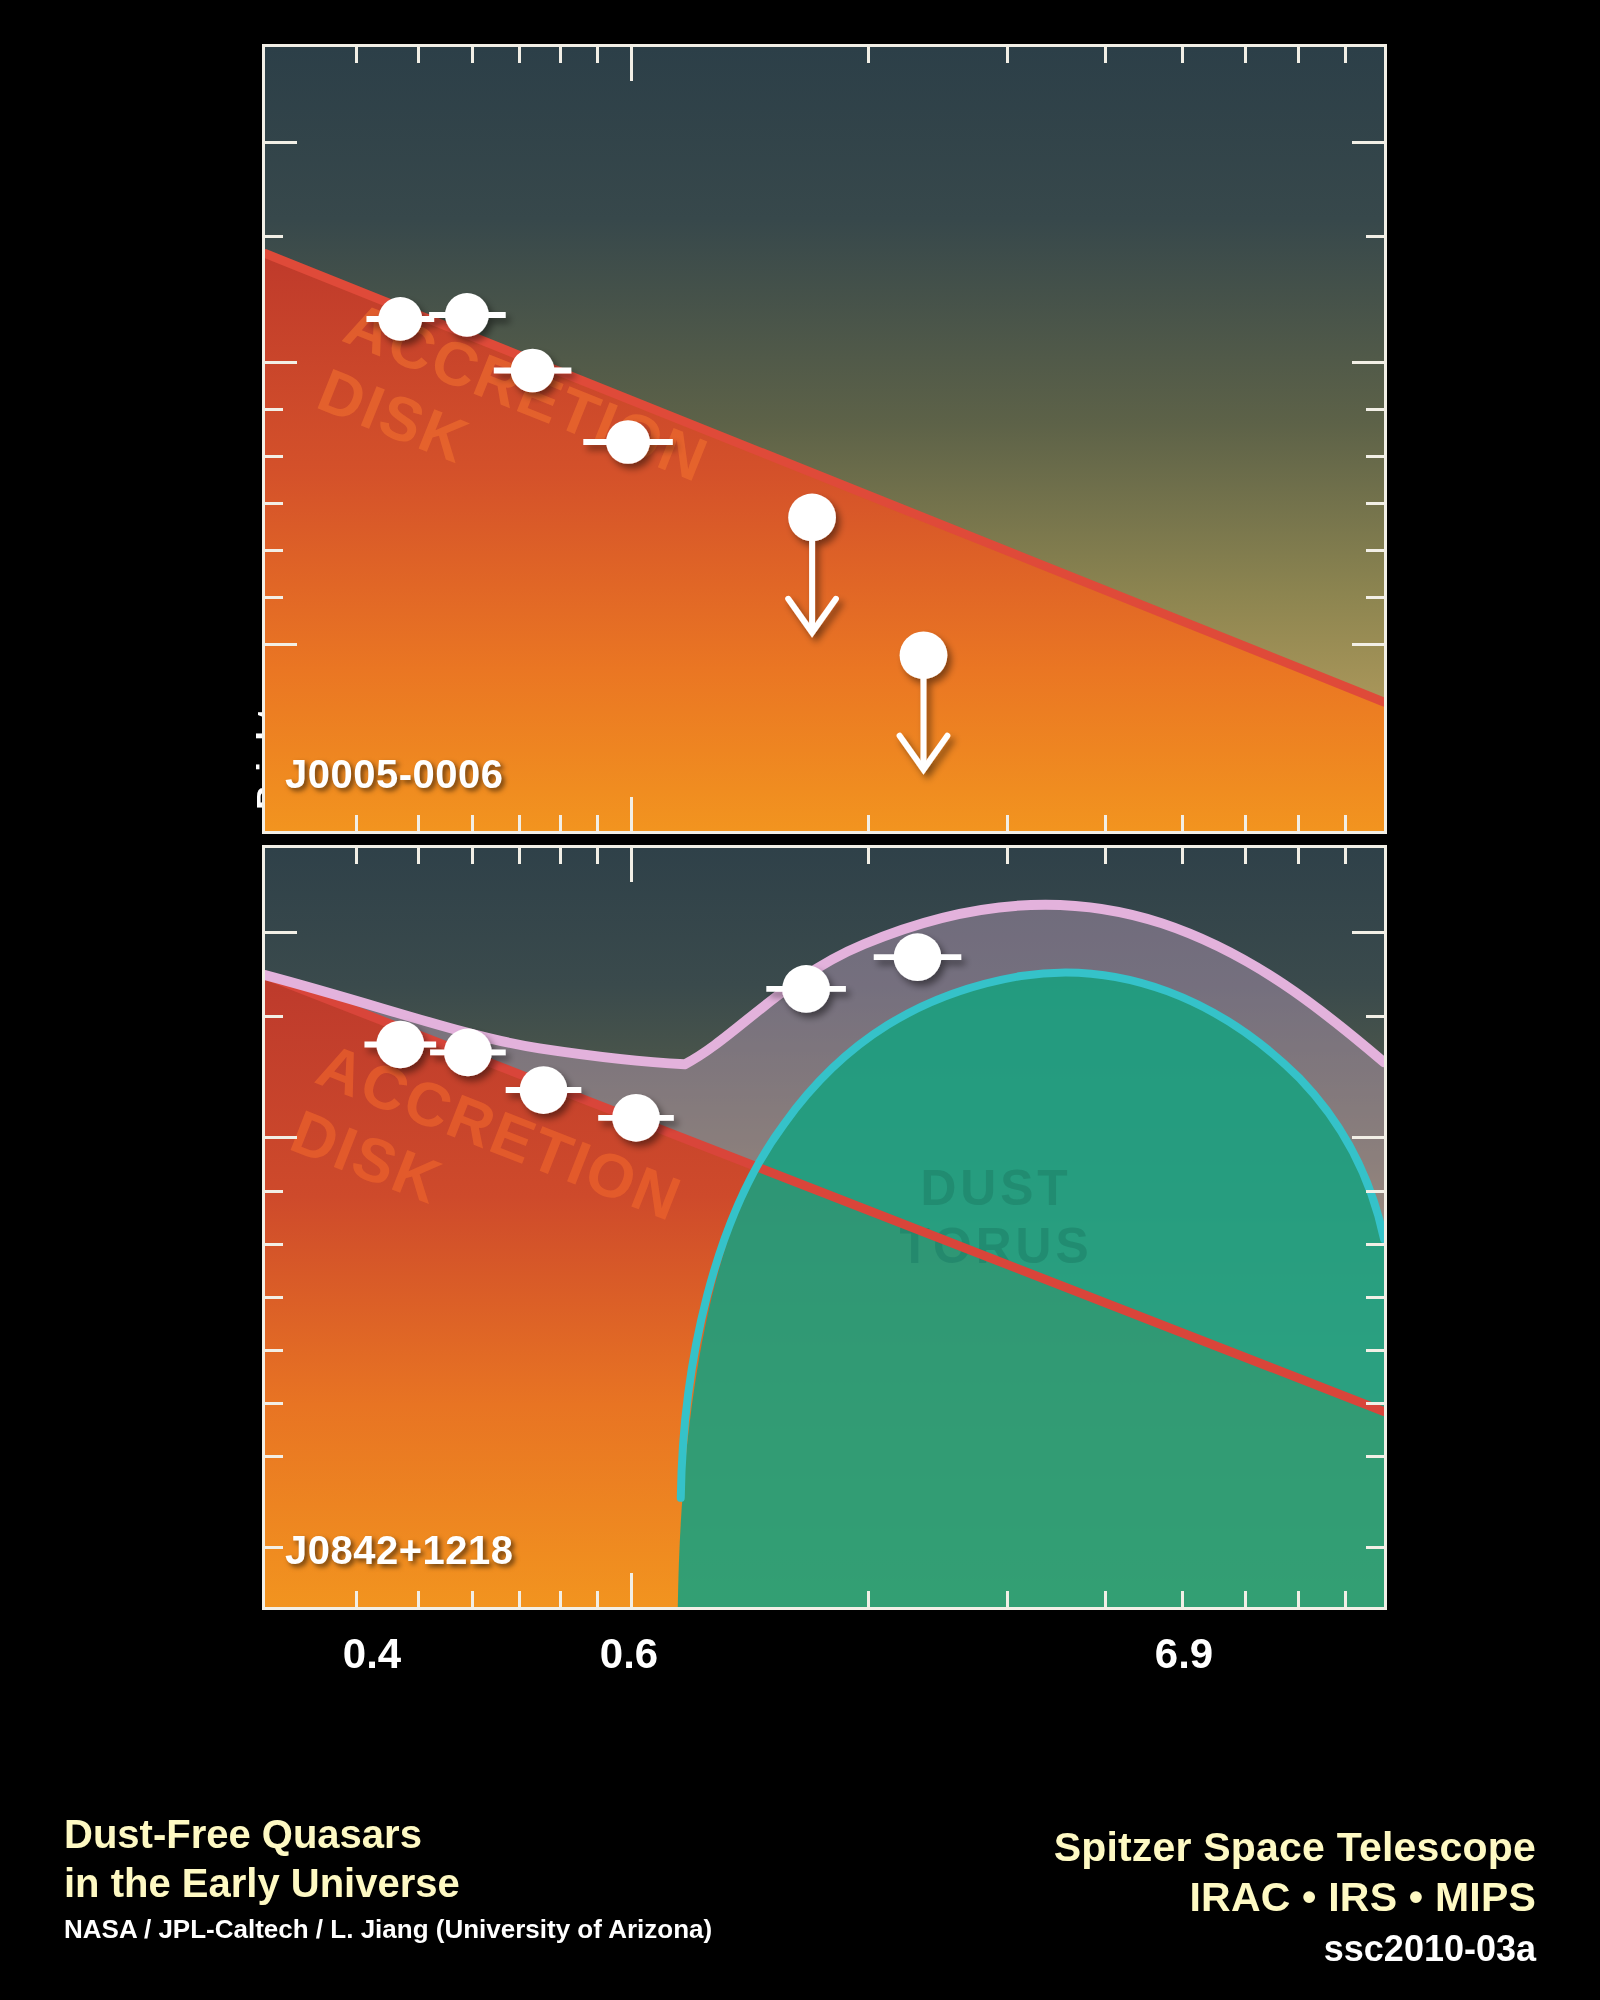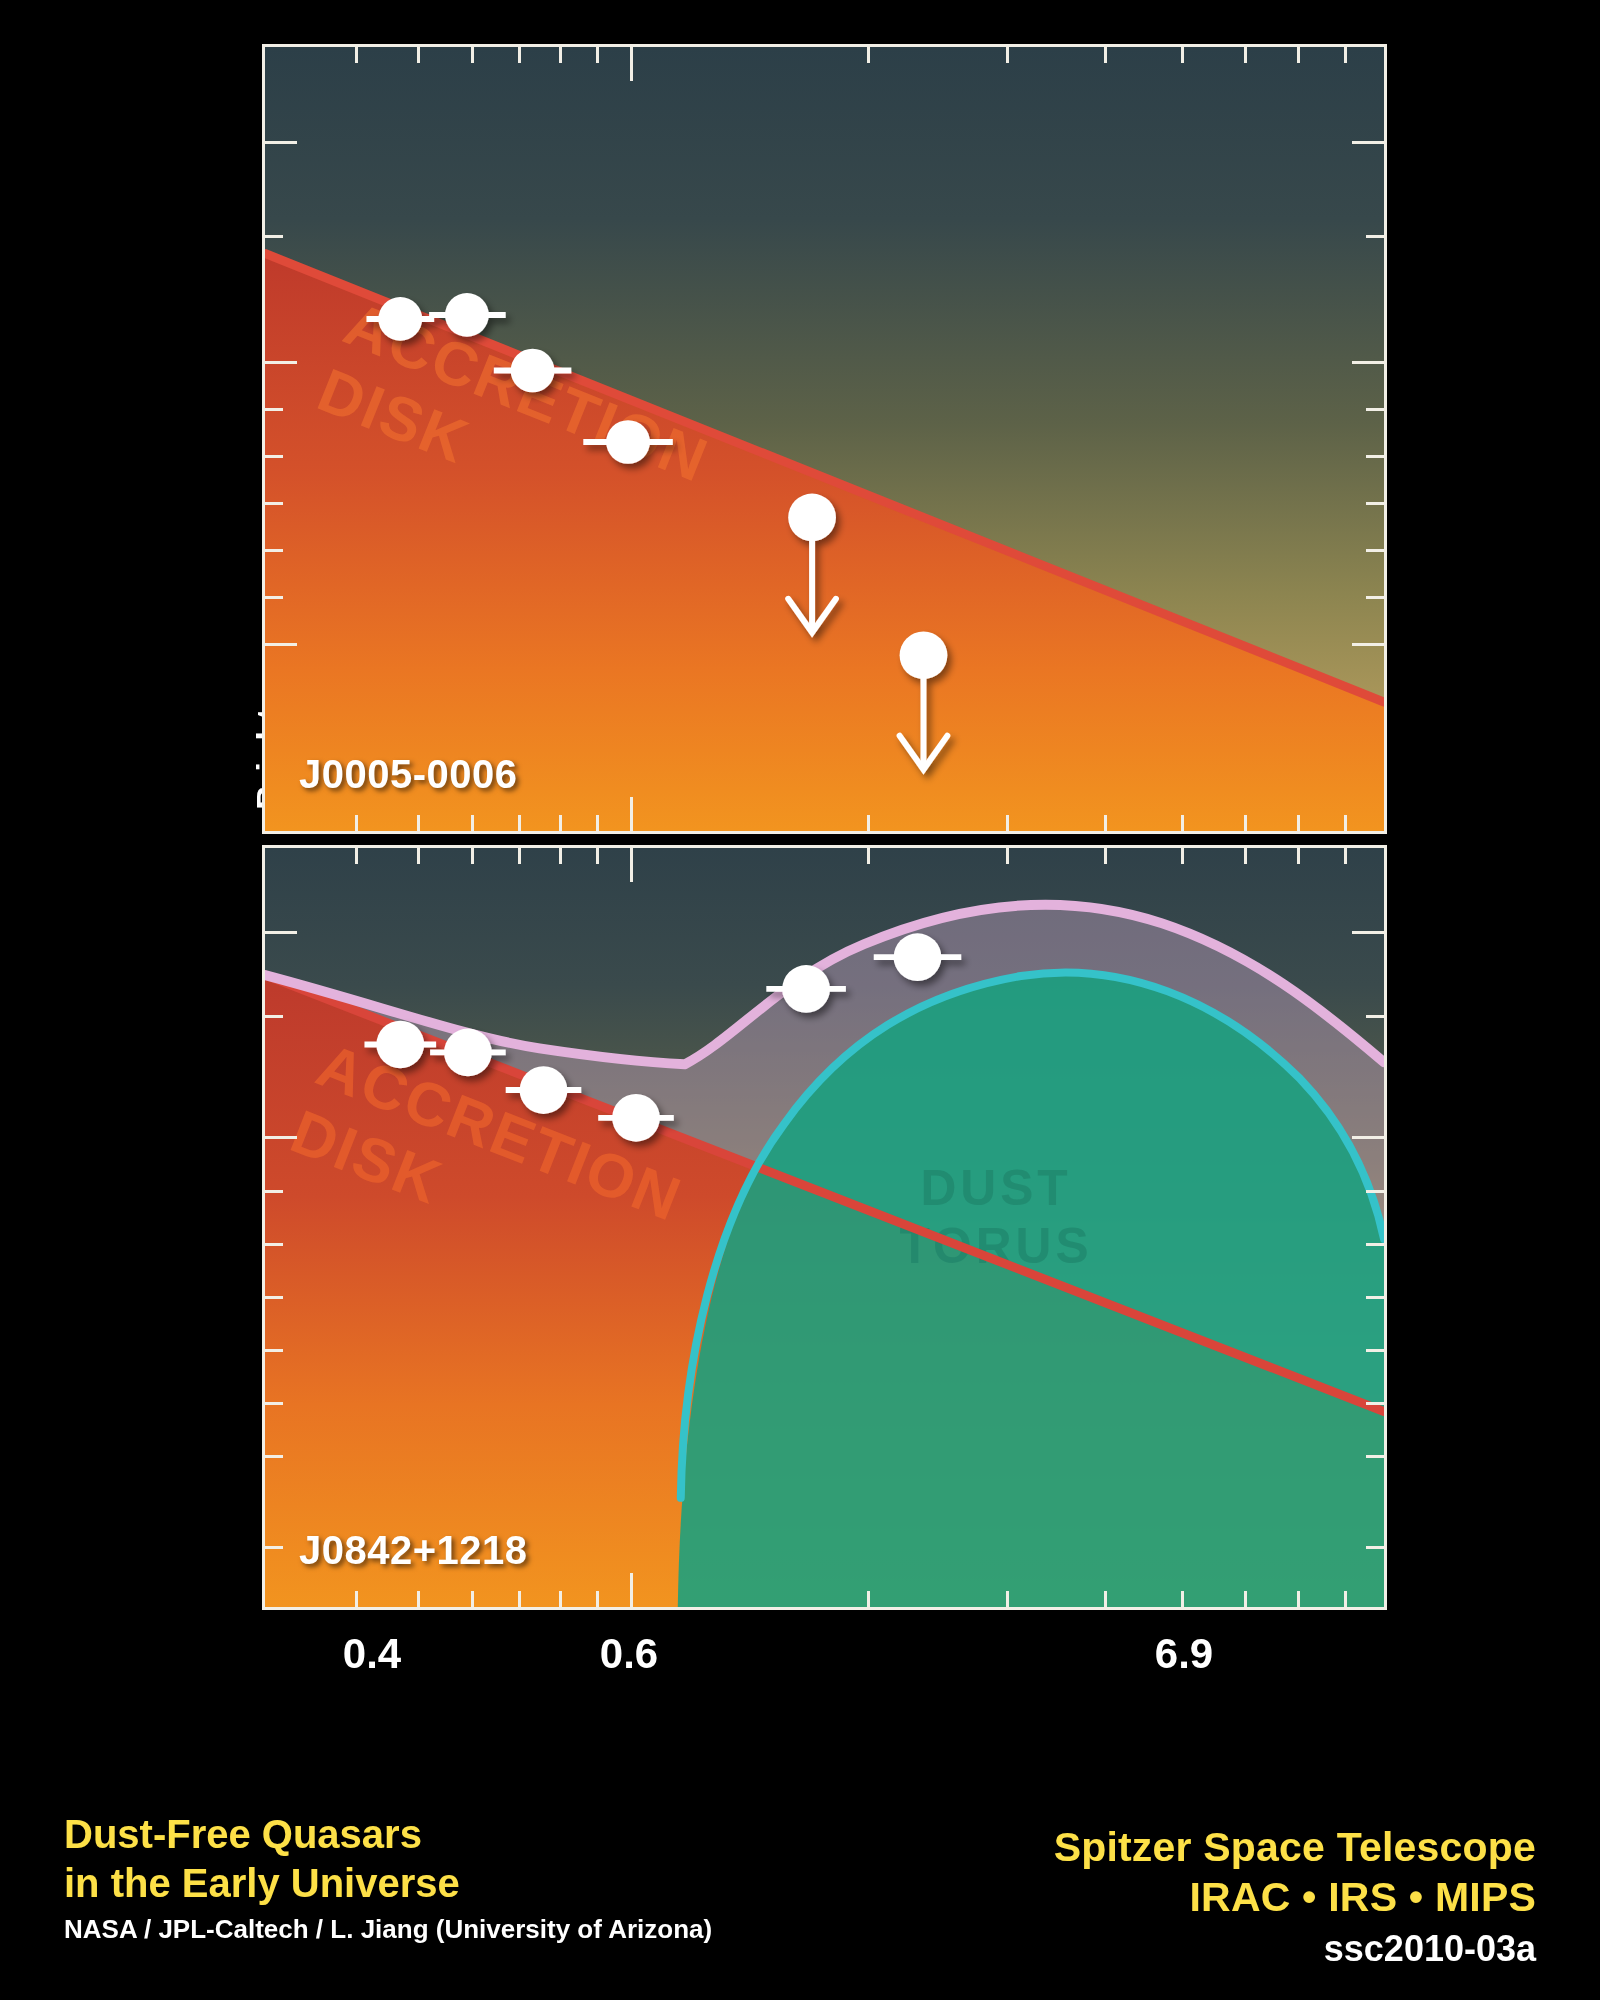--- a/index.html
+++ b/index.html
@@ -35,21 +35,21 @@
     overflow:hidden;
   }
   #panel-top    { top: 44px;  height: 790px; }
   #panel-bottom { top: 845px; height: 765px; }
 
   .panel-bg { position:absolute; inset:0; }
   .panel svg { position:absolute; inset:0; width:100%; height:100%; display:block; }
 
   .panel-title {
     position:absolute;
-    left: 34px;
+    left: 20px;
     color:#ffffff;
     font-size: 40px;
     font-weight: bold;
     letter-spacing: .5px;
     text-shadow: 3px 3px 5px rgba(0,0,0,.55);
     white-space:nowrap;
   }
   #title-top    { bottom: 34px; }
   #title-bottom { bottom: 34px; }
 
@@ -79,21 +79,21 @@
     font-weight: bold;
     white-space:nowrap;
     text-shadow: 2px 2px 3px rgba(0,0,0,.6);
   }
 
   
   #caption { position:absolute; left:0; top:1800px; width:1600px; height:200px; }
   .cap-left  { position:absolute; left: 64px; }
   .cap-right { position:absolute; right: 64px; text-align:right; }
   .cap-big {
-    color:#fde047; font-size: 40px; font-weight:bold;
+    color:#fef9c3; font-size: 40px; font-weight:bold;
     line-height: 1.22; white-space:nowrap;
   }
   .cap-small {
     color:#fff; font-size: 26px; font-weight:bold;
     white-space:nowrap; margin-top: 6px;
   }
   .cap-right .cap-big  { font-size: 41px; letter-spacing:.2px; }
   .cap-right .cap-small{ font-size: 36px; }
 </style>
 </head>

